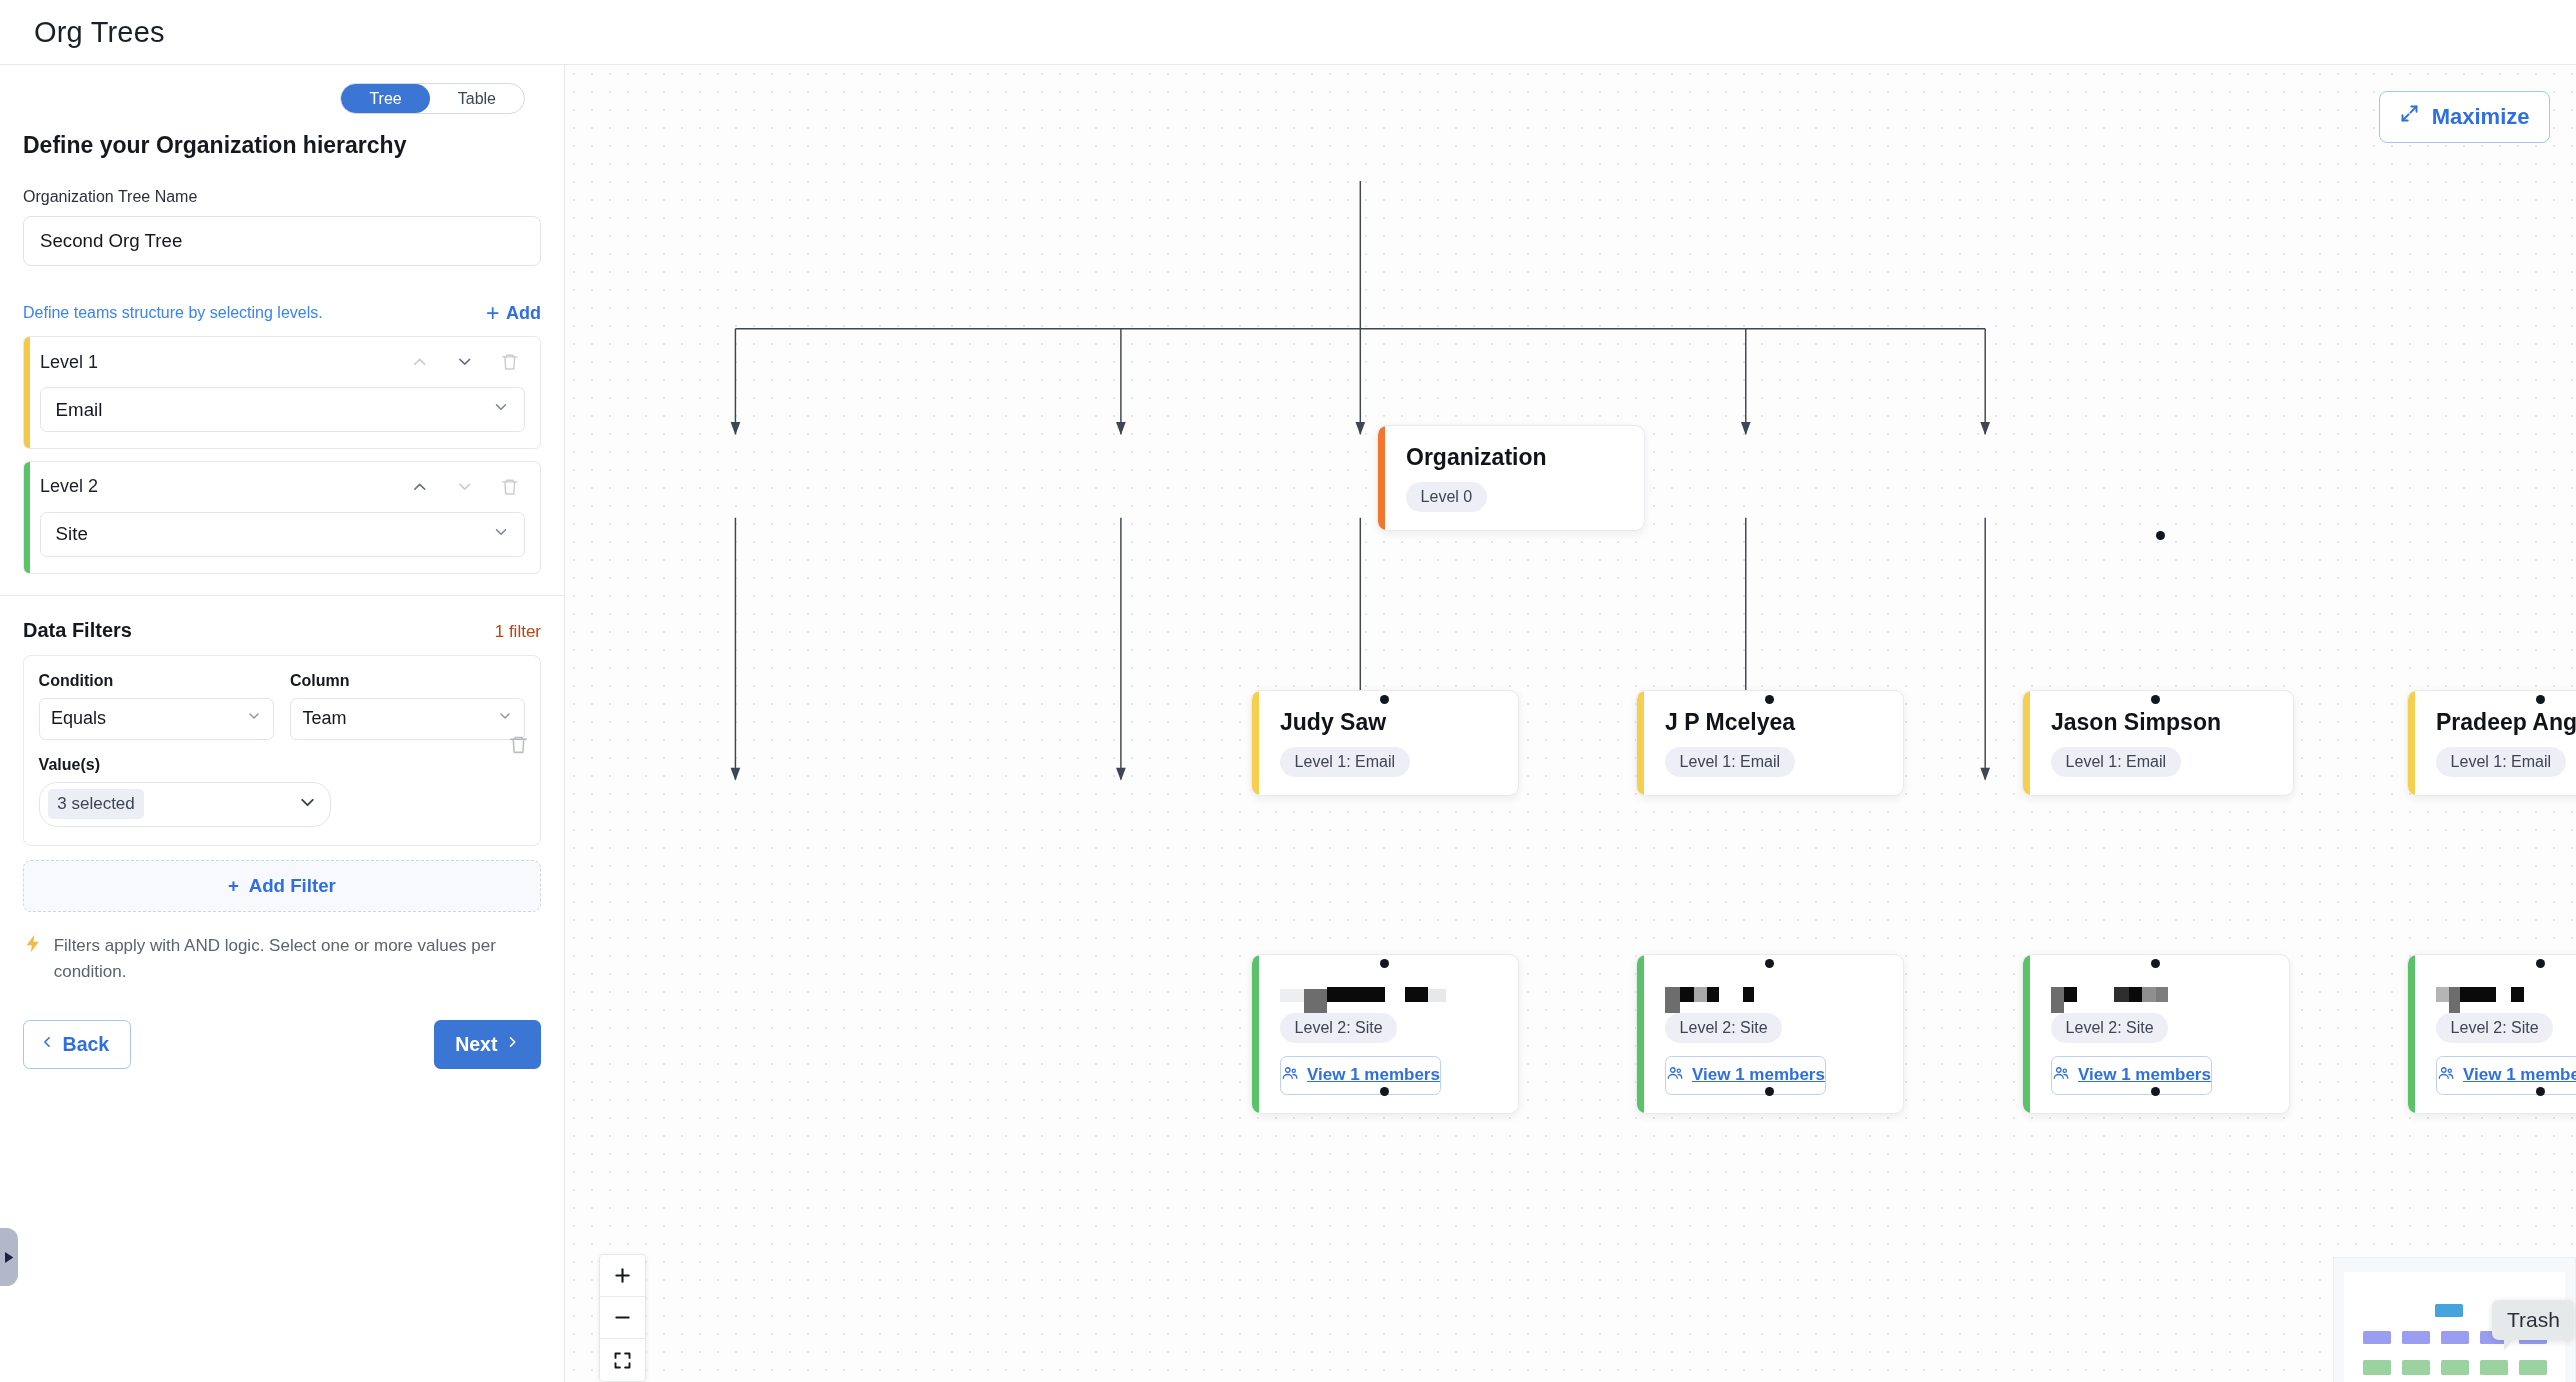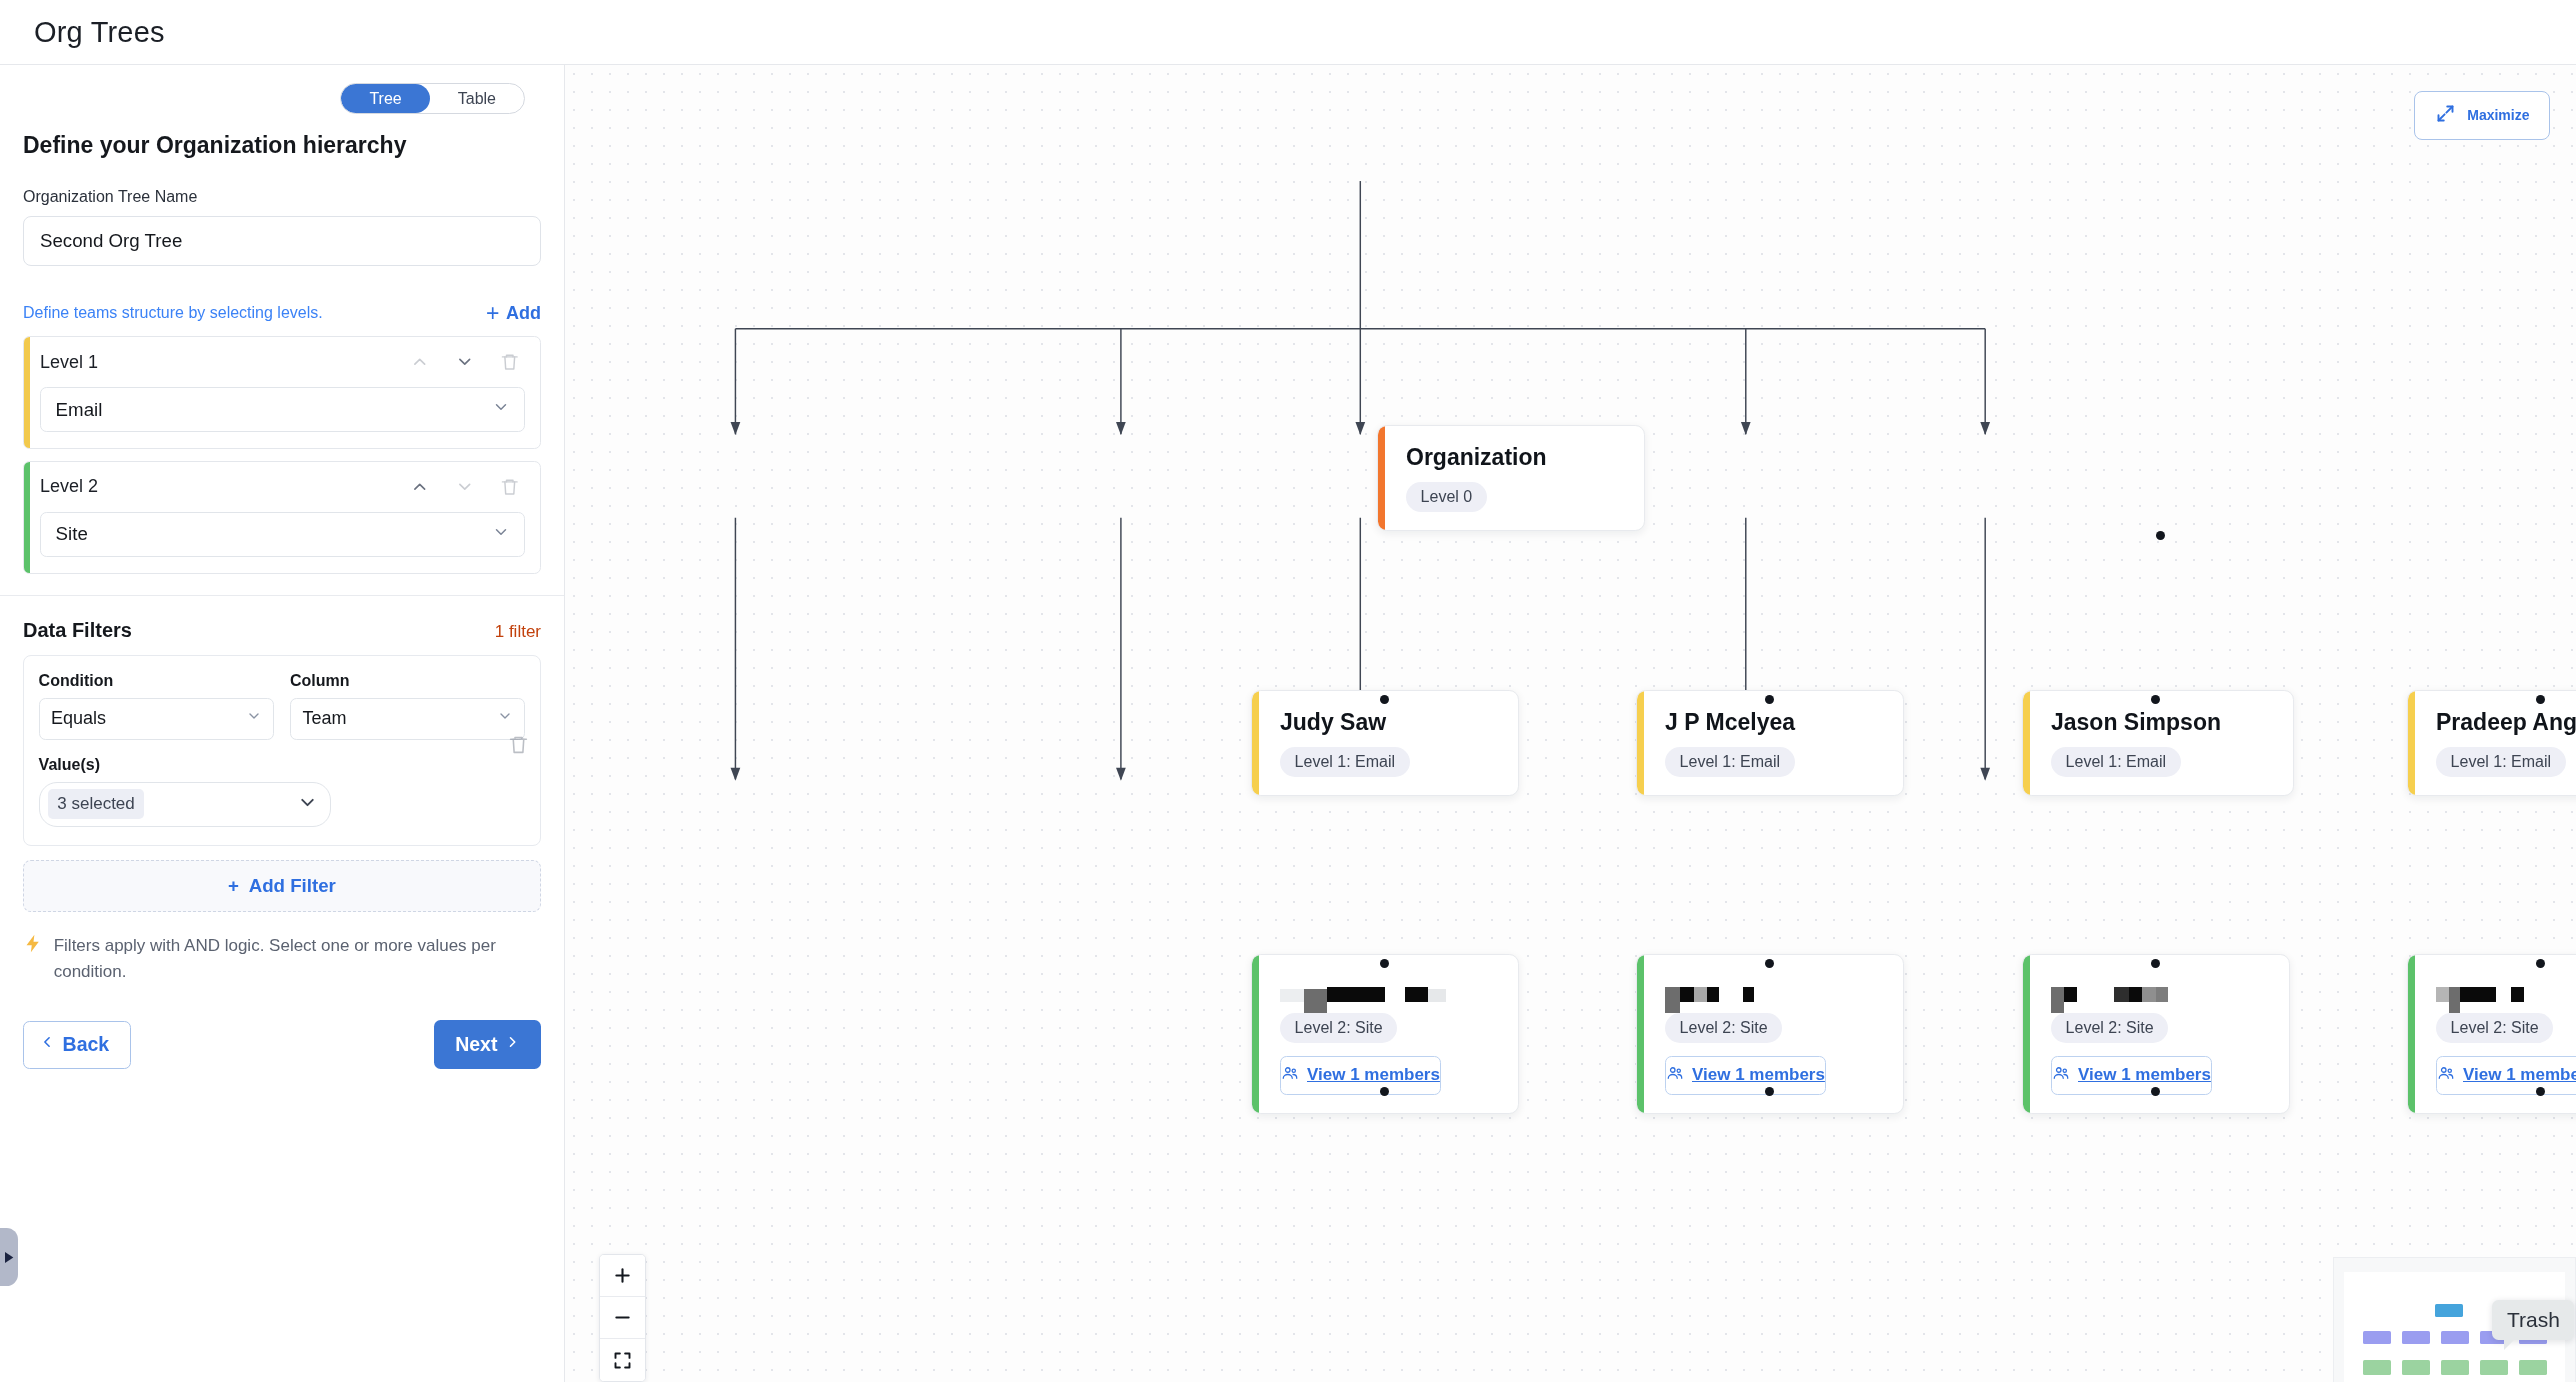--- a/index.html
+++ b/index.html
@@ -114,21 +114,21 @@
   .chip { background: #eceef5; color: #3d4452; border-radius: 4.9px; padding: 4.9px 9.7px; font-size: 17px; }
 
   .add-filter {
     margin-top: 14.6px; height: 52px; border: 1.6px dashed #cfd6e4; border-radius: 8px;
     background: #f8f9fc; display: flex; align-items: center; justify-content: center;
     gap: 9.7px; color: #2f6fe0; font-size: 18.7px; font-weight: 700; cursor: pointer;
   }
   .hint-row { display: flex; gap: 9.7px; margin-top: 21px; padding-right: 24px; }
   .hint-text { font-size: 17px; color: #5b6270; line-height: 1.5; }
 
-  .footer-btns { display: flex; align-items: center; justify-content: space-between; margin-top: 36px; }
+  .footer-btns { display: flex; justify-content: space-between; margin-top: 36px; }
   .btn-back {
     border: 0.8px solid #a9c3ea; border-radius: 6.5px; background: #fff; color: #2f6fe0;
     font-size: 19.5px; font-weight: 700; padding: 11.4px 21px 11.4px 16px;
     display: inline-flex; align-items: center; gap: 8px; cursor: pointer; font-family: inherit;
   }
   .btn-next {
     border: none; border-radius: 6.5px; background: #3b76d4; color: #fff;
     font-size: 19.5px; font-weight: 700; padding: 13px 21px;
     display: inline-flex; align-items: center; gap: 8px; cursor: pointer; font-family: inherit;
   }
@@ -142,21 +142,21 @@
   
   .canvas {
     flex: 1; position: relative; background: #fdfdfd;
     background-image: radial-gradient(#e3e5ea 0.9px, transparent 0.9px);
     background-size: 18px 18px;
     overflow: hidden;
   }
   .maximize {
     position: absolute; right: 26px; top: 26px;
     border: 0.8px solid #a9c3ea; border-radius: 8px; background: #fff; color: #2f6fe0;
-    font-size: 14px; font-weight: 700; padding: 11.4px 19.5px;
+    font-size: 22px; font-weight: 700; padding: 11.4px 19.5px;
     display: inline-flex; align-items: center; gap: 11.4px; cursor: pointer; font-family: inherit;
     z-index: 6;
   }
 
   .edges { position: absolute; inset: 0; z-index: 1; pointer-events: none; }
 
   .node {
     position: absolute; background: #fff; border: 0.8px solid #e8eaee;
     border-radius: 9.7px; box-shadow: 0 2.4px 8px rgba(18,25,45,.07);
     overflow: hidden; z-index: 3;

